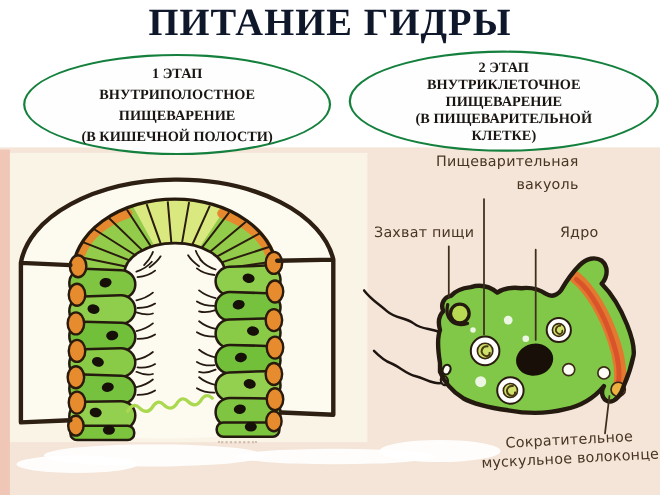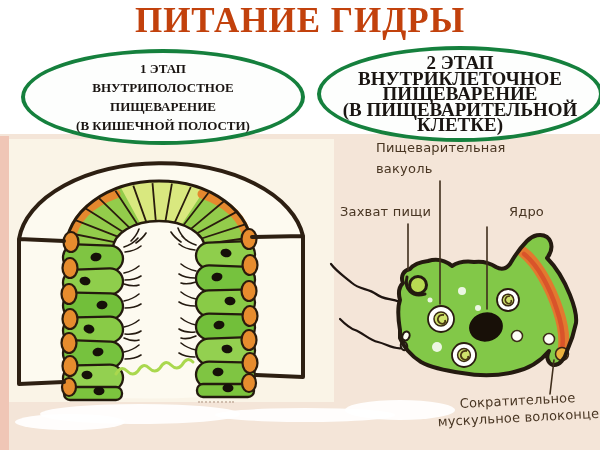--- a/index.html
+++ b/index.html
@@ -8,32 +8,32 @@
   .abs{position:absolute;}
   
   .lower-bg{left:0;top:134px;width:600px;height:316px;background:#f4e5d8;}
   .left-paper{left:6px;top:139px;width:328px;height:263px;background:#faf4e7;}
   .pink-strip{left:0;top:136px;width:9px;height:314px;background:#f0c6b6;}
   .smudge{background:#ffffff;border-radius:50%;opacity:.92;}
   .dots{border-top:2px dotted #c8b2a2;width:36px;height:0;opacity:.8;}
   
   .title{left:0;right:0;top:1px;text-align:center;
          font-family:"Liberation Serif",serif;font-weight:700;font-size:35px;
-         letter-spacing:1px;color:#c2410c;white-space:pre-line;}
-  
-  .stage{border:4px solid #15803d;border-radius:50%;background:#fdfefd;
+         letter-spacing:1px;color:#0f172a;white-space:pre-line;}
+  
+  .stage{border:2px solid #15803d;border-radius:50%;background:#fdfefd;
          display:flex;align-items:center;justify-content:center;text-align:center;
          font-family:"Liberation Serif",serif;font-weight:700;color:#1a1512;
          white-space:pre-line;}
   .stage1{left:21px;top:49px;width:276px;height:88px;font-size:13px;line-height:19px;}
-  .stage2{left:317px;top:46px;width:278px;height:88px;font-size:19px;line-height:15.5px;}
+  .stage2{left:317px;top:46px;width:278px;height:88px;font-size:13px;line-height:15.5px;}
   
   .lbl{font-family:"DejaVu Sans",sans-serif;font-size:13px;color:#483522;
        letter-spacing:.2px;white-space:pre-line;}
-  .lbl-vacuole{left:376px;top:137px;width:134px;text-align:left;line-height:21px;}
+  .lbl-vacuole{left:392px;top:137px;width:134px;text-align:right;line-height:21px;}
   .lbl-capture{left:340px;top:204px;}
   .lbl-nucleus{left:465px;top:204px;margin-left:44px;}
   .lbl-muscle{left:436px;top:392px;width:164px;text-align:center;line-height:17px;
               transform:rotate(-3deg);}
   svg{position:absolute;}
 </style>
 </head>
 <body>
 
 <div class="abs lower-bg"></div>

